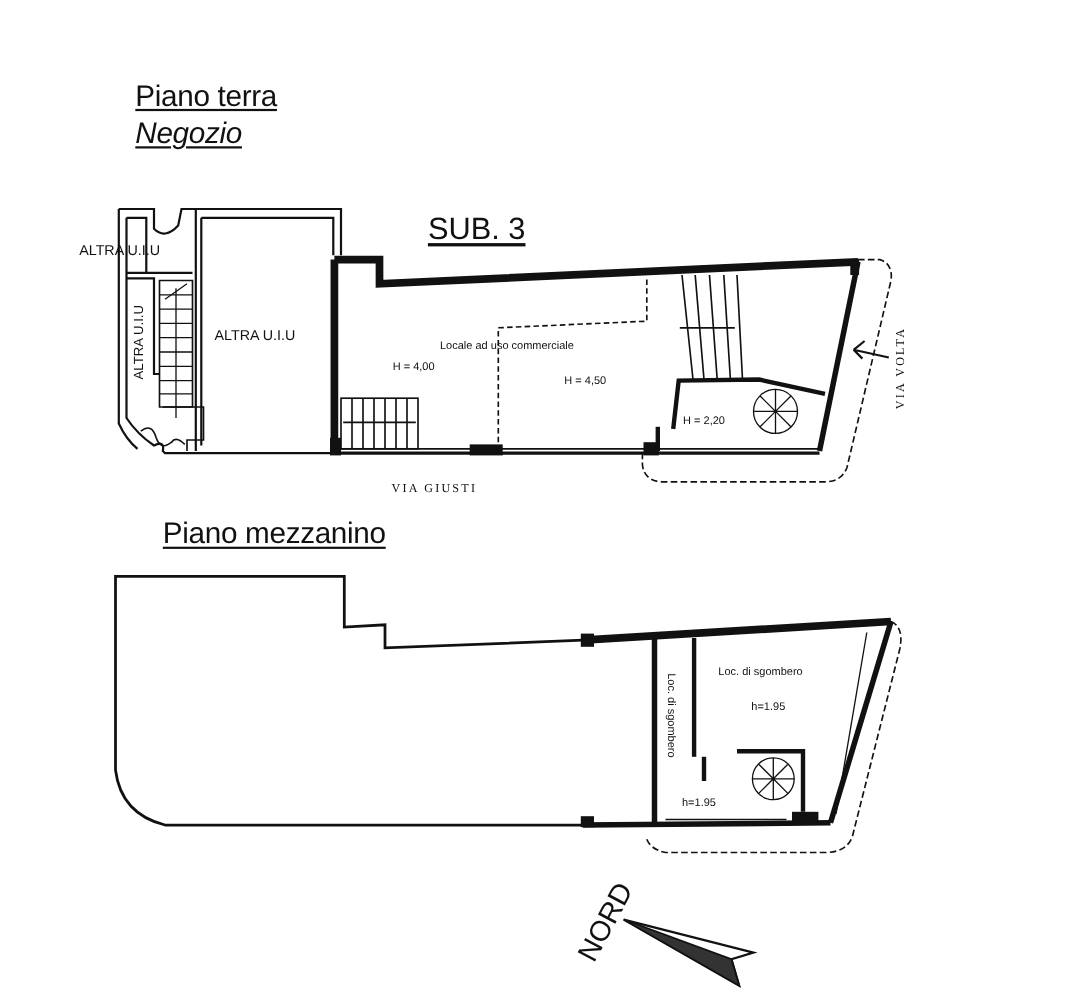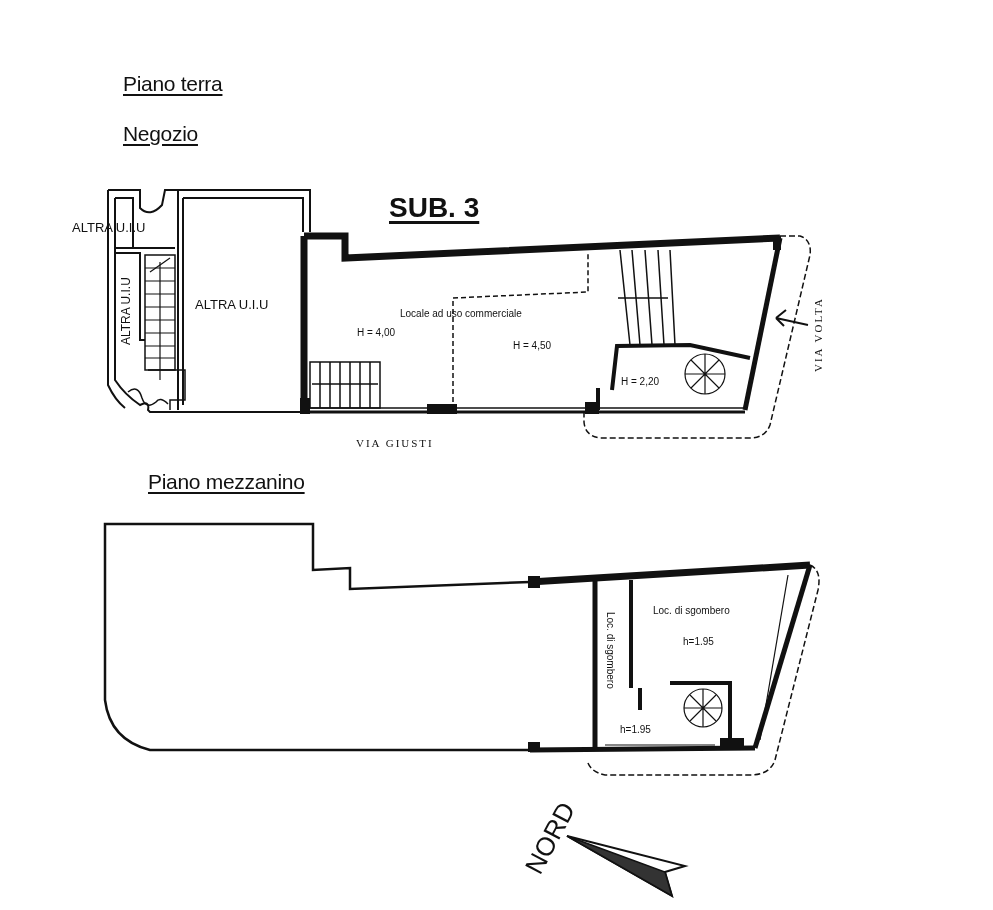--- a/index.html
+++ b/index.html
@@ -1,27 +1,27 @@
 <!DOCTYPE html>
 <html><head>
   <meta charset="utf-8">
   <style>
     html, body { margin: 0; padding: 0; background: #ffffff; }
     body { width: 993px; height: 910px; position: relative; overflow: hidden; font-family: "Liberation Sans", sans-serif; color: #000; }
-    .title { position: absolute; font-family: "Liberation Sans", sans-serif; font-size: 21px; text-decoration: underline; text-decoration-thickness: 2px; text-underline-offset: 3px; color: #111; letter-spacing: -0.3px; }
-    .sub { position: absolute; font-family: "Liberation Sans", sans-serif; font-weight: bold; font-size: 28px; text-decoration: underline; text-decoration-thickness: 3px; text-underline-offset: 4px; color: #111; }
+    .title { position: absolute; font-family: "Liberation Sans", sans-serif; font-size: 27px; text-decoration: underline; text-decoration-thickness: 2px; text-underline-offset: 3px; color: #111; letter-spacing: -0.3px; }
+    .sub { position: absolute; font-family: "Liberation Sans", sans-serif; font-weight: normal; font-size: 28px; text-decoration: underline; text-decoration-thickness: 3px; text-underline-offset: 4px; color: #111; }
     svg.plan { position: absolute; left: 0; top: 0; }
     .lbl { font-family: "Liberation Sans", sans-serif; fill: #111; }
     .street { font-family: "Liberation Serif", serif; fill: #111; letter-spacing: 2px; }
   </style>
 </head>
 <body>
 
 <div class="title" style="left:123px; top:72px;">Piano terra</div>
-<div class="title" style="left:123px; top:122px;">Negozio</div>
+<div class="title" style="left:123px; top:106px;font-style:italic;">Negozio</div>
 <div class="sub" style="left:389px; top:192px;">SUB. 3</div>
 <div class="title" style="left:103px; top:470px;margin-left:45px;">Piano mezzanino</div>
 
 <svg class="plan" width="993" height="910" viewBox="0 0 993 910">
 
   <g fill="none" stroke="#111">
 
     <g stroke-width="2">
       <path d="M108 190 L140 190 L140 208 Q150 218 162 205 L165 190 L310 190 L310 232"></path>
       <path d="M115 198 L133 198 L133 248"></path>

